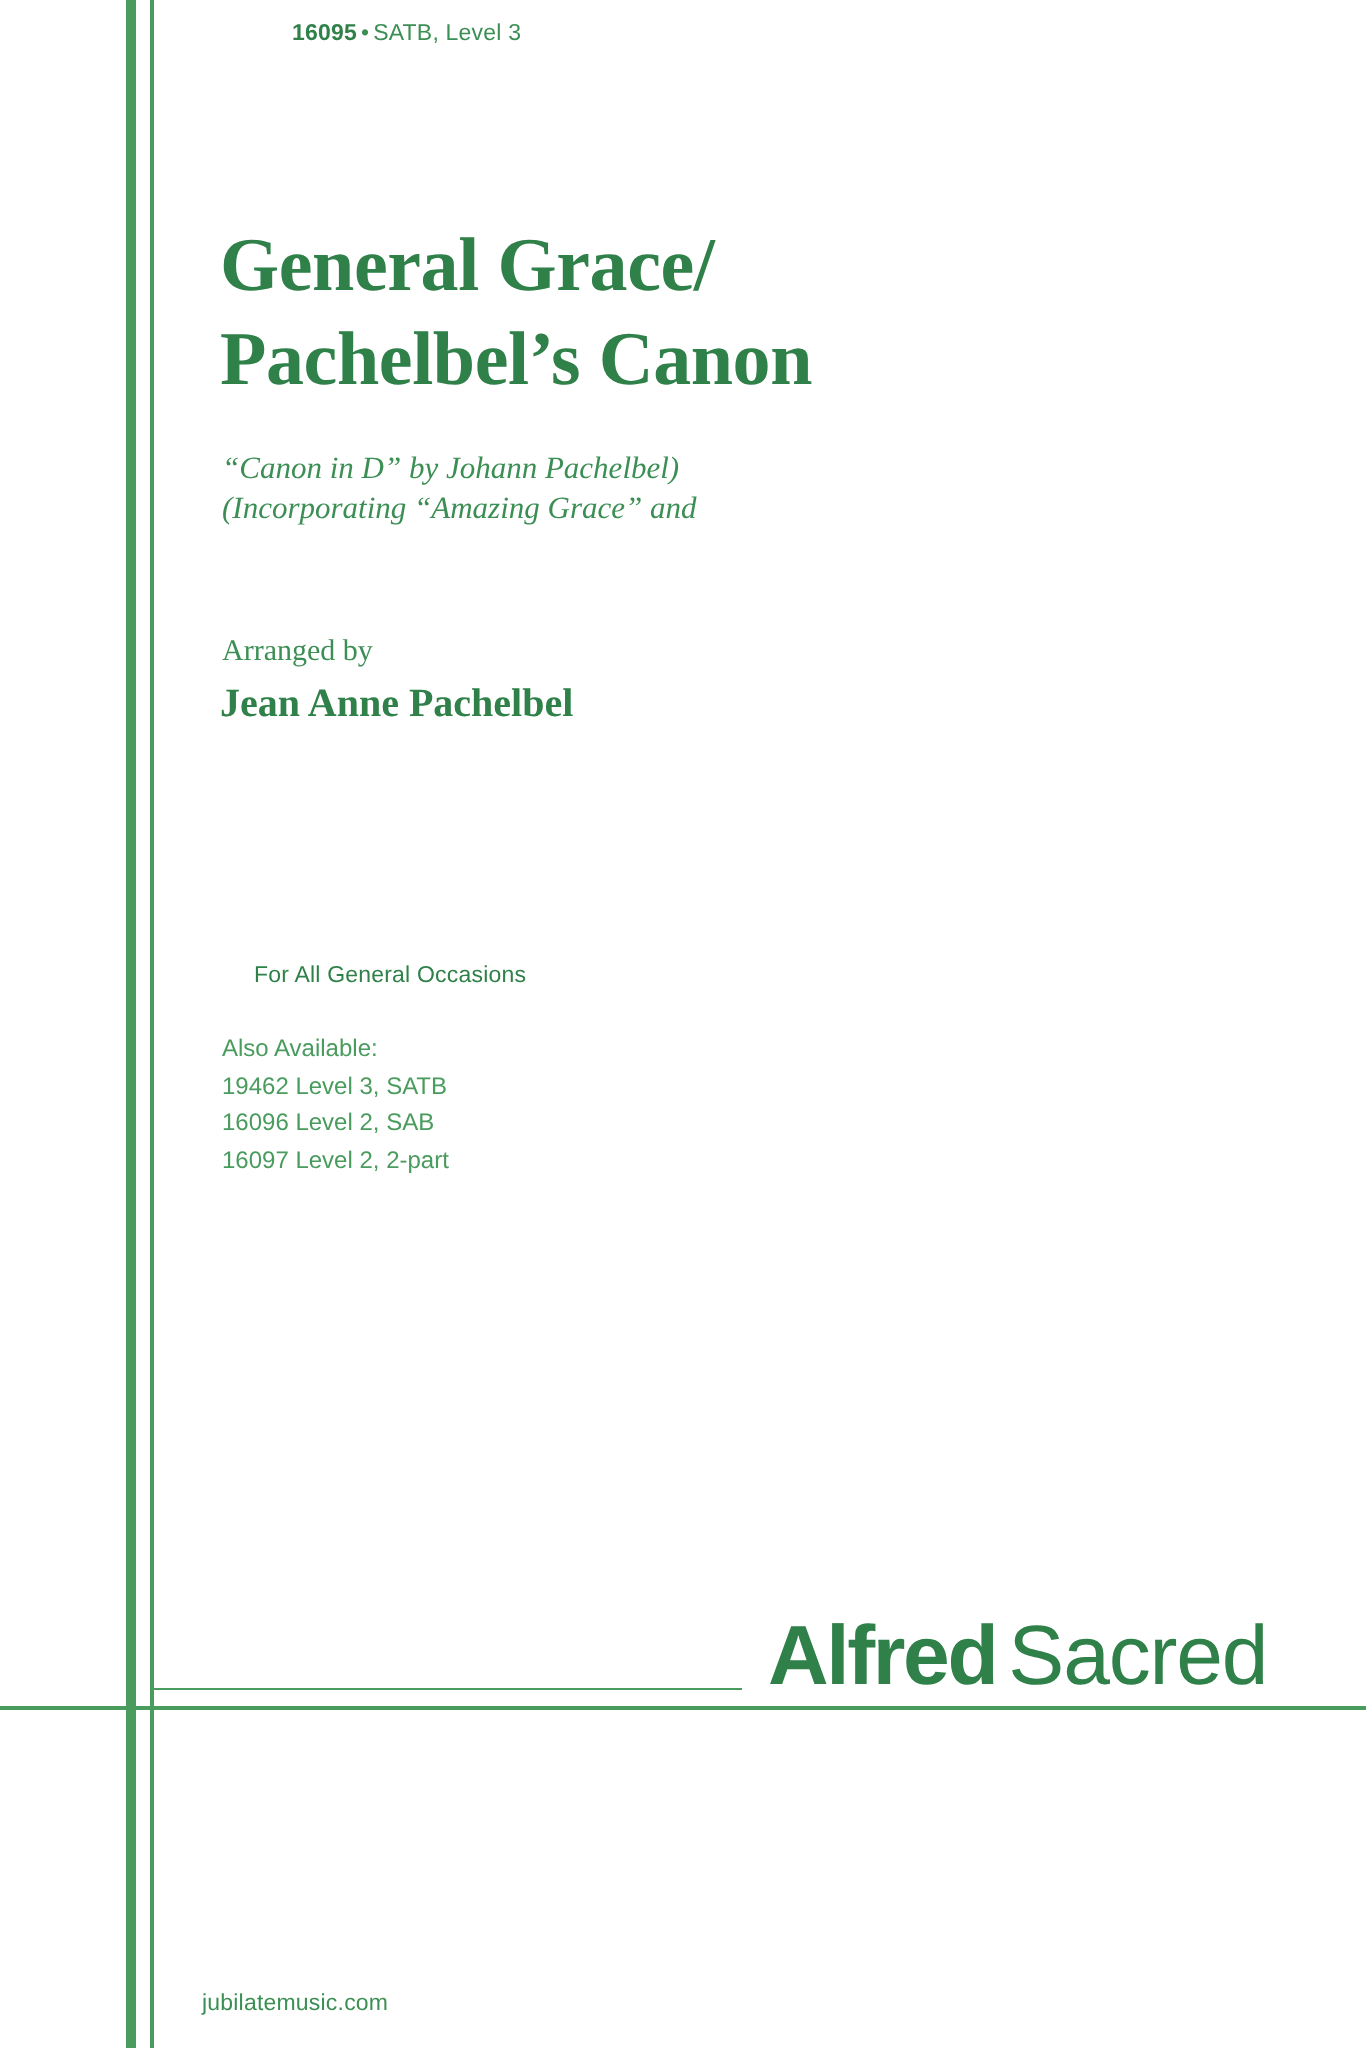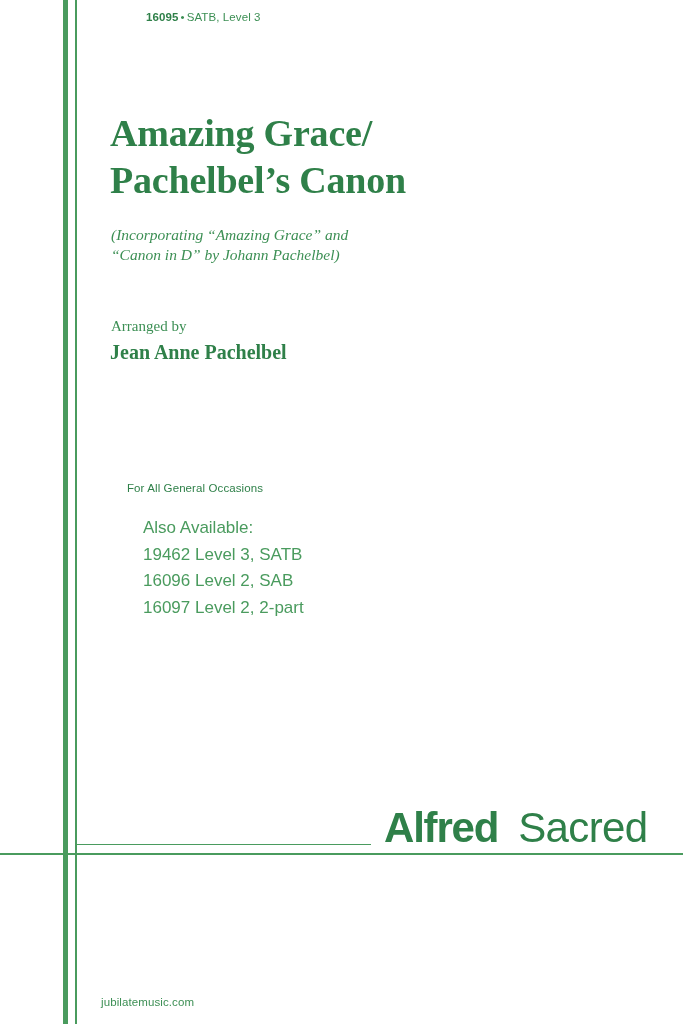--- a/index.html
+++ b/index.html
@@ -115,24 +115,23 @@
     font-weight: normal;
     color: #2f8049;
     letter-spacing: 0.1px;
     margin-left: 16px;
   }
 
   .also-available {
     position: absolute;
     left: 111px;
     top: 515px;
-    font-size: 17px;
+    font-size: 12px;
     line-height: 1.56;
     color: #4a9b5e;
-    margin-left: 32px;
   }
   .also-available .line {
     display: block;
   }
 
   
   .logo {
     position: absolute;
     left: 384px;
     top: 807px;
@@ -142,21 +141,21 @@
     color: #2f8049;
     white-space: nowrap;
   }
   .logo .alfred {
     font-weight: bold;
     letter-spacing: -1.2px;
   }
   .logo .sacred {
     font-weight: normal;
     letter-spacing: -0.6px;
-    margin-left: 20px;
+    margin-left: 6px;
   }
 
   
   .hrule-long {
     position: absolute;
     left: 0;
     top: 853px;
     width: 683px;
     height: 2px;
     background: #4a9b5e;
@@ -186,27 +185,27 @@
 <div class="page">
 
   <div class="vrule-thick"></div>
   <div class="vrule-thin"></div>
 
   <div class="catalog">
     <span class="num">16095</span><span class="dot">•</span><span>SATB, Level 3</span>
   </div>
 
   <div class="title">
-    <span class="line">Amazing Grace/</span>
+    <span class="line">General Grace/</span>
     <span class="line">Pachelbel’s Canon</span>
   </div>
 
   <div class="subtitle">
+    <span class="line">“Canon in D” by Johann Pachelbel)</span>
     <span class="line">(Incorporating “Amazing Grace” and</span>
-    <span class="line">“Canon in D” by Johann Pachelbel)</span>
   </div>
 
   <div class="arranged-label">Arranged by</div>
   <div class="arranger">Jean Anne Pachelbel</div>
 
   <div class="occasions">For All General Occasions</div>
 
   <div class="also-available">
     <span class="line">Also Available:</span>
     <span class="line">19462 Level 3, SATB</span>

